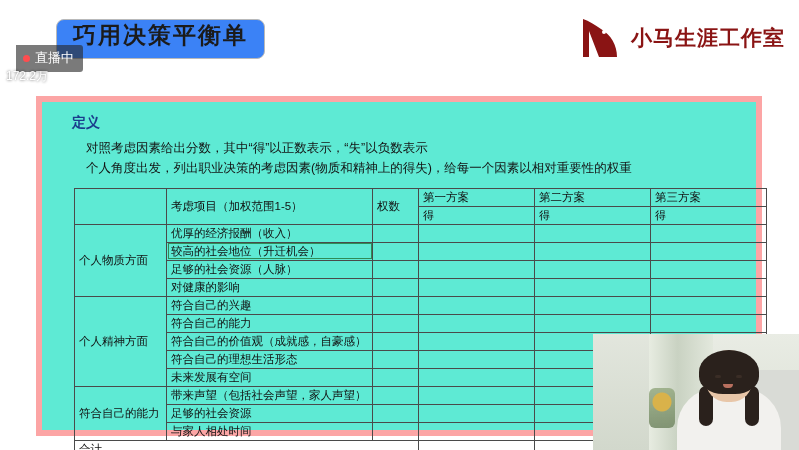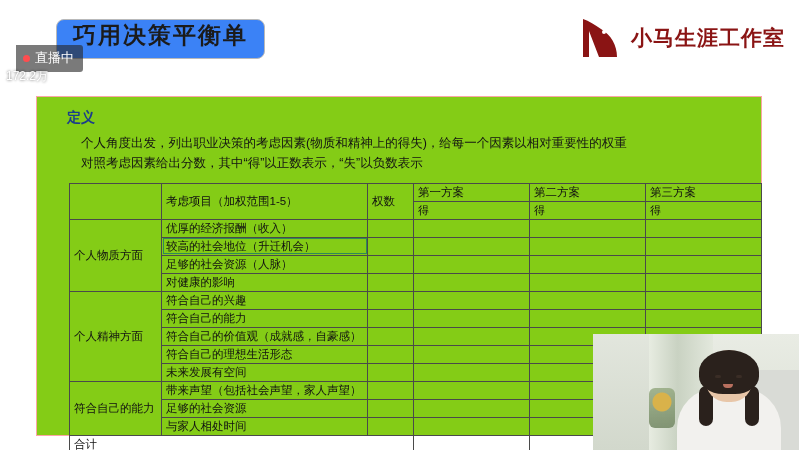--- a/index.html
+++ b/index.html
@@ -114,22 +114,22 @@
     text-align: right;
   }
 
   
   .card {
     position: absolute;
     left: 36px;
     top: 96px;
     width: 726px;
     height: 340px;
-    background: #84cc16;
-    border: 1px solid #fca5a5;
+    background: #5eead4;
+    border: 6px solid #fca5a5;
     box-sizing: border-box;
     padding: 10px 16px 8px 16px;
   }
   .section-title {
     font-size: 14px;
     font-weight: bold;
     color: #1a3c8c;
     margin: 2px 0 6px 14px;
   }
   .desc {
@@ -289,22 +289,22 @@
   </div>
 
   <div class="live-badge">
     <span class="dot"></span>
     <span>直播中</span>
   </div>
   <div class="live-count">172.2万</div>
 
   <div class="card">
     <div class="section-title">定义</div>
+    <div class="desc">对照考虑因素给出分数，其中“得”以正数表示，“失”以负数表示</div>
     <div class="desc">个人角度出发，列出职业决策的考虑因素(物质和精神上的得失)，给每一个因素以相对重要性的权重</div>
-    <div class="desc">对照考虑因素给出分数，其中“得”以正数表示，“失”以负数表示</div>
 
     <table class="balance">
       <colgroup>
         <col class="col-cat">
           <col class="col-item">
           <col class="col-weight">
         <col class="col-plan">
           <col class="col-plan">
           <col class="col-plan">
       </colgroup>

